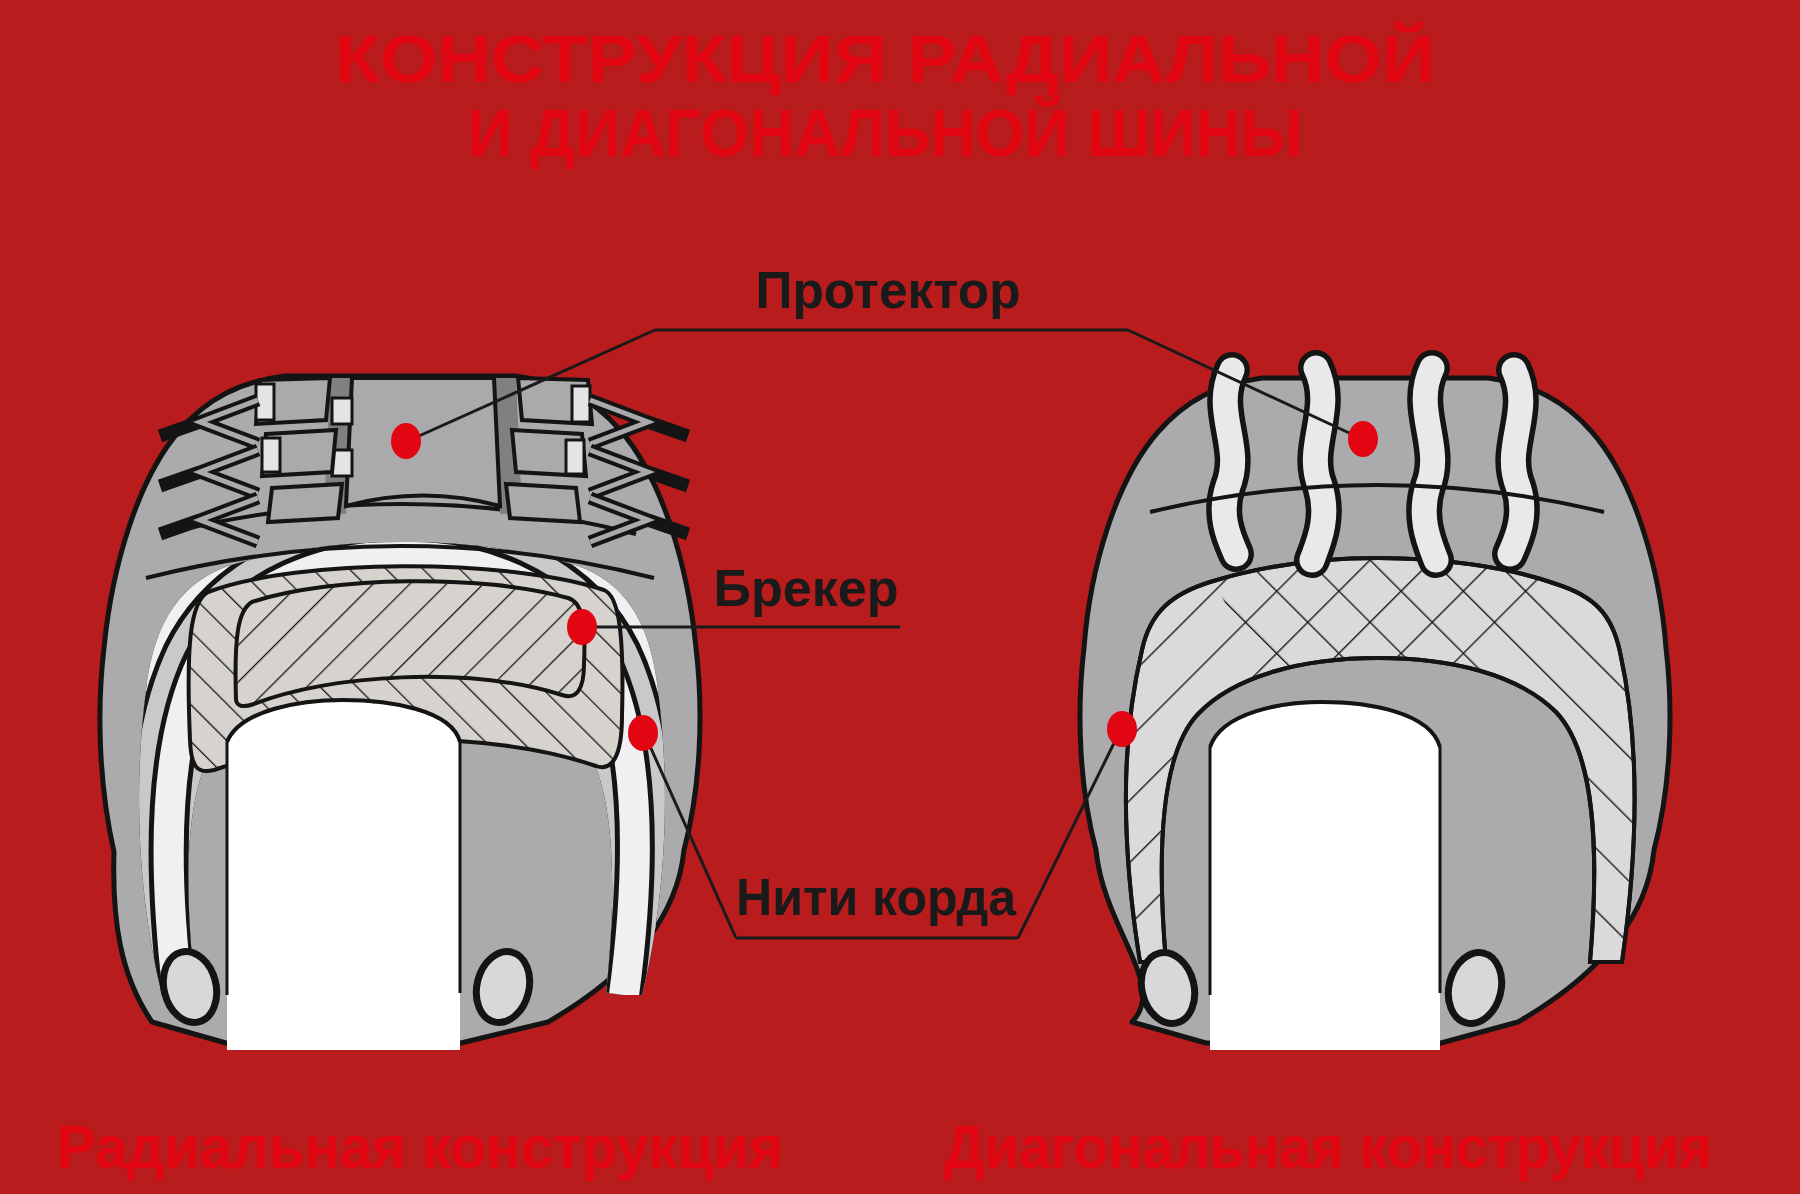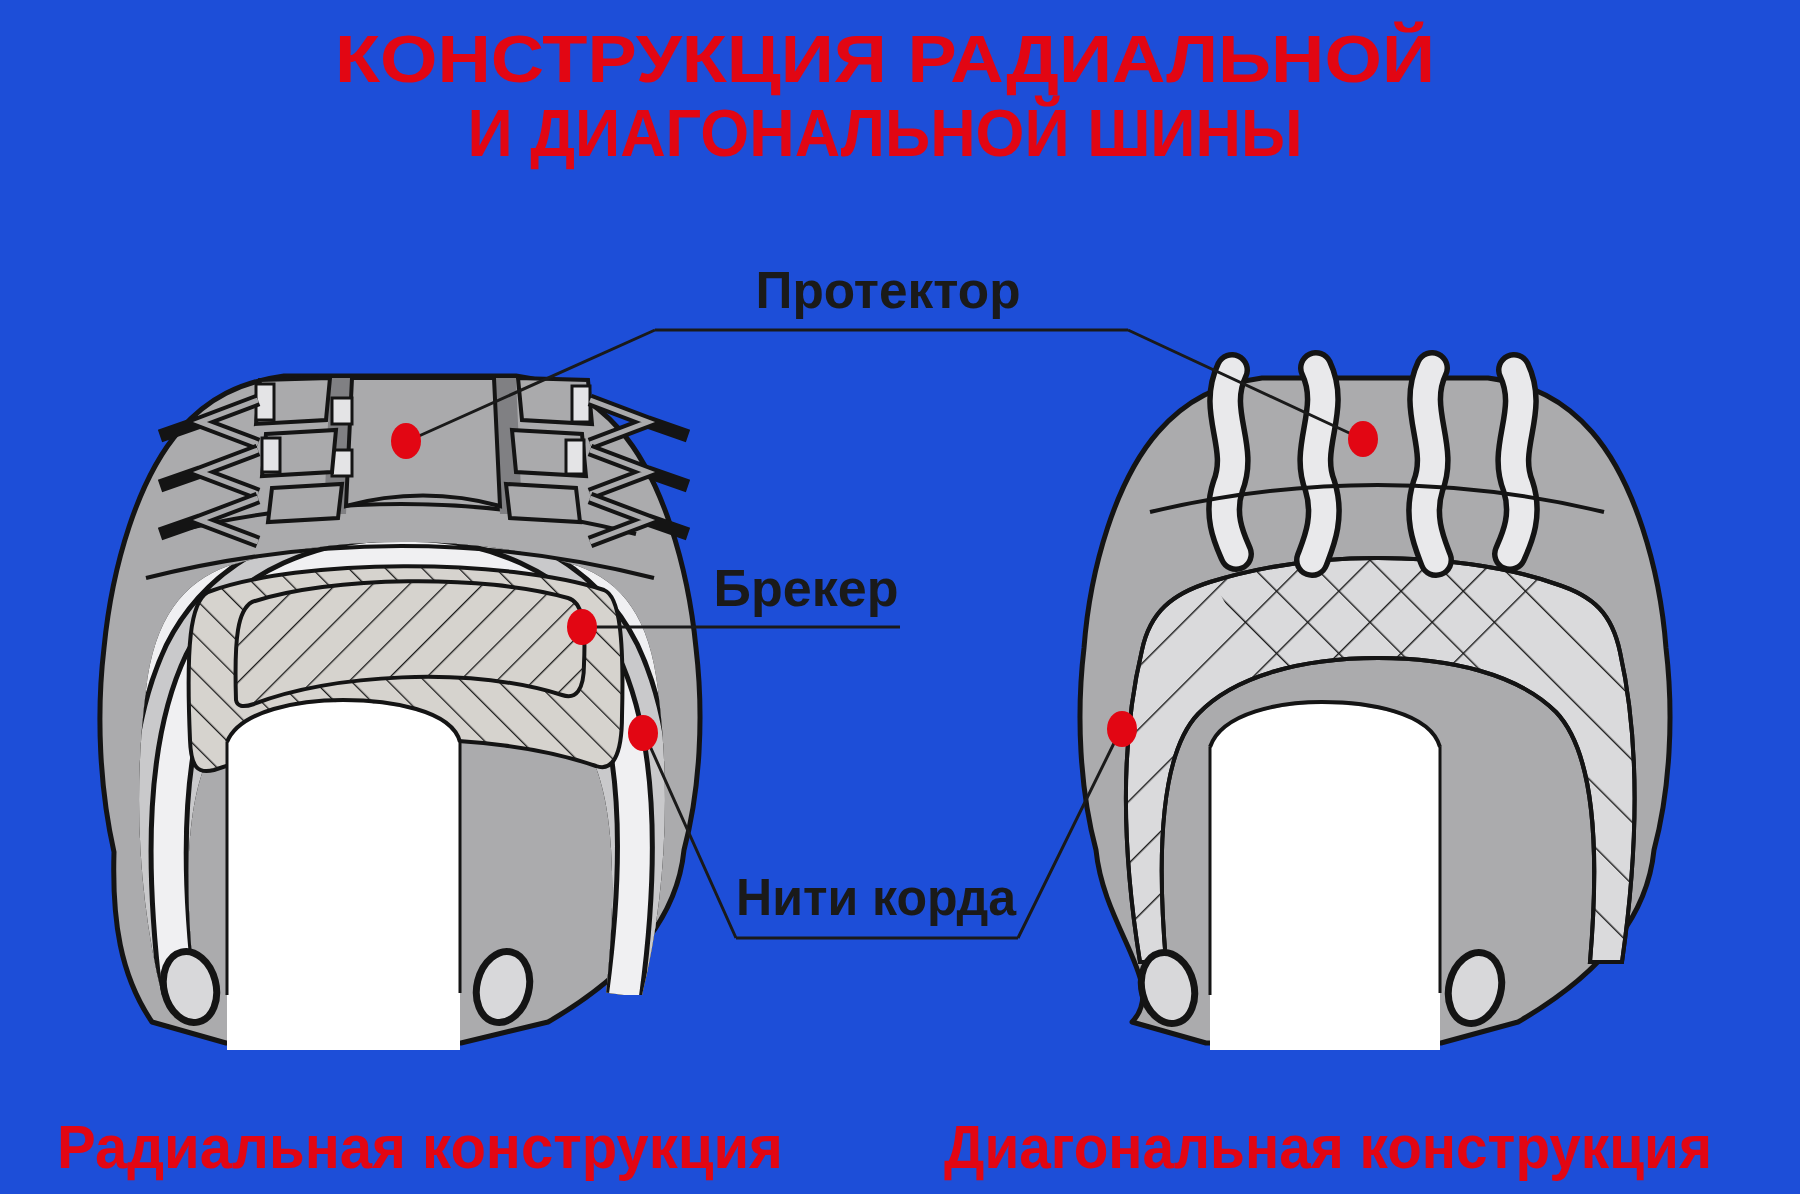--- a/index.html
+++ b/index.html
@@ -1,16 +1,16 @@
 <!DOCTYPE html>
 <html><head>
 <meta charset="utf-8">
 <style>
   html,body{margin:0;padding:0;background:#ffffff;}
-  .stage{position:relative;width:1800px;height:1194px;background:#1d4ed8;overflow:hidden;
+  .stage{position:relative;width:1800px;height:1194px;background:#b91c1c;overflow:hidden;
          font-family:"Liberation Sans", sans-serif;}
   svg{display:block;}
   .title-text{font-family:"Liberation Sans", sans-serif;font-weight:bold;fill:#e20613;}
   .label-text{font-family:"Liberation Sans", sans-serif;font-weight:bold;fill:#1a1a1a;}
   .caption-text{font-family:"Liberation Sans", sans-serif;font-weight:bold;fill:#e20613;}
   .leader{stroke:#1a1a1a;stroke-width:3;fill:none;}
   .outline{stroke:#141414;fill:none;}
 </style>
 </head>
 <body>

